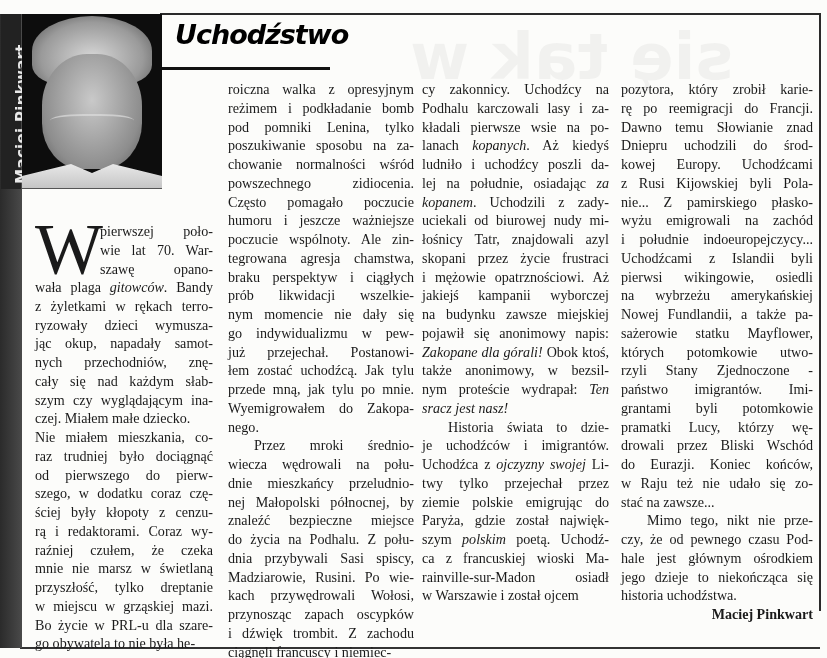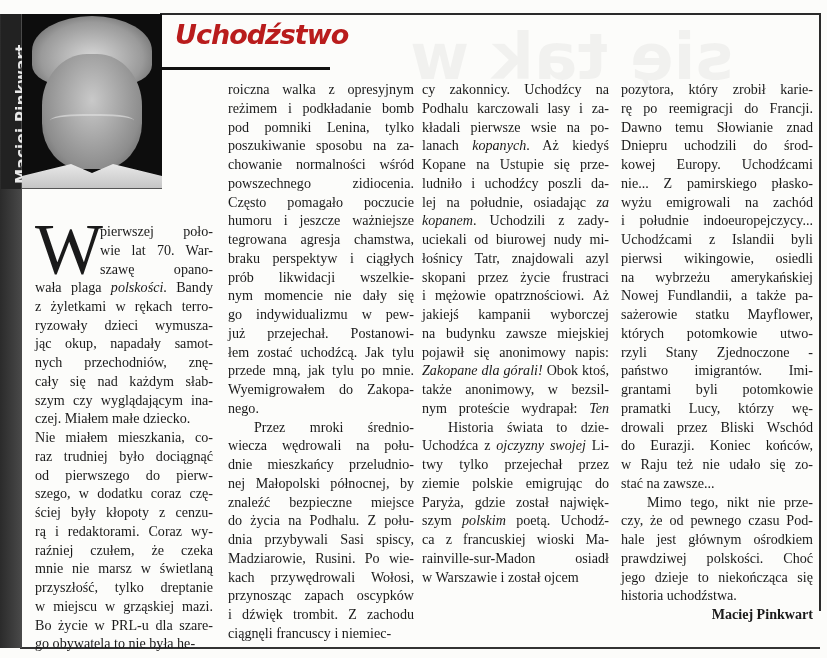--- a/index.html
+++ b/index.html
@@ -19,21 +19,21 @@
   .photo .hair { position:absolute; left:10px; top:2px; width:120px; height:70px; border-radius:50% 50% 30% 30%;
                  background:radial-gradient(ellipse at 50% 60%,#d8d8d8,#9a9a9a 60%,#4a4a4a); }
   .photo .face { position:absolute; left:20px; top:40px; width:100px; height:115px; border-radius:45% 45% 40% 40%;
                  background:radial-gradient(ellipse at 50% 40%,#c9c9c9,#8d8d8d 70%,#5a5a5a); }
   .photo .glasses { position:absolute; left:28px; top:100px; width:84px; height:14px; border-top:2px solid #ddd;
                     border-radius:40% 40% 0 0; opacity:0.7; }
   .photo .collar { position:absolute; left:0; top:150px; width:140px; height:30px;
                    background:linear-gradient(180deg,#e8e8e8,#bdbdbd); clip-path:polygon(0 40%,35% 0,50% 30%,65% 0,100% 40%,100% 100%,0 100%); }
   .photo-bottom-rule { position:absolute; left:22px; top:188px; width:140px; height:1px; background:#555; }
   .title { position:absolute; left:175px; top:19px; font-family:"DejaVu Sans","Liberation Sans",sans-serif;
-           font-weight:bold; font-style:italic; font-size:27px; letter-spacing:-1px; color:#b91c1c; }
+           font-weight:bold; font-style:italic; font-size:27px; letter-spacing:-1px; color:#000000; }
   .title-rule { position:absolute; left:162px; top:67px; width:168px; height:3px; background:#111; }
   .col { position:absolute; font-size:14.1px; line-height:18.75px; text-align:justify; }
   .col .line { display:block; white-space:nowrap; text-align:justify; text-align-last:justify; height:18.75px; }
   .col .line.last { text-align-last:left; }
   .col .line.indent { padding-left:26px; }
   .col .line.right { text-align-last:right; font-weight:bold; }
   .col i { font-style:italic; }
   .c1 { left:35px; top:222px; width:178px; }
   .c2 { left:228px; top:80px; width:186px; }
   .c3 { left:422px; top:80px; width:187px; }
@@ -73,21 +73,21 @@
   <div class="col c1">
     <div class="dropcap-wrap">
       <span class="dropcap">W</span>
       <div class="dropcap-lines">
         <span class="line">pierwszej poło-</span>
         <span class="line">wie lat 70. War-</span>
         <span class="line">szawę opano-</span>
       </div>
     </div>
     <div id="c1-lines">
-        <span class="line">wała plaga <i>polskości</i>. Bandy</span>
+        <span class="line">wała plaga <i>gitowców</i>. Bandy</span>
         <span class="line">z żyletkami w rękach terro-</span>
         <span class="line">ryzowały dzieci wymusza-</span>
         <span class="line">jąc okup, napadały samot-</span>
         <span class="line">nych przechodniów, znę-</span>
         <span class="line">cały się nad każdym słab-</span>
         <span class="line">szym czy wyglądającym ina-</span>
         <span class="line last">czej. Miałem małe dziecko.</span>
         <span class="line">Nie miałem mieszkania, co-</span>
         <span class="line">raz trudniej było dociągnąć</span>
         <span class="line">od pierwszego do pierw-</span>
@@ -106,20 +106,21 @@
   <div class="col c2">
       <div id="c2-lines">
         <span class="line">roiczna walka z opresyjnym</span>
         <span class="line">reżimem i podkładanie bomb</span>
         <span class="line">pod pomniki Lenina, tylko</span>
         <span class="line">poszukiwanie sposobu na za-</span>
         <span class="line">chowanie normalności wśród</span>
         <span class="line">powszechnego zidiocenia.</span>
         <span class="line">Często pomagało poczucie</span>
         <span class="line">humoru i jeszcze ważniejsze</span>
+        <span class="line">poczucie wspólnoty. Ale zin-</span>
         <span class="line">tegrowana agresja chamstwa,</span>
         <span class="line">braku perspektyw i ciągłych</span>
         <span class="line">prób likwidacji wszelkie-</span>
         <span class="line">nym momencie nie dały się</span>
         <span class="line">go indywidualizmu w pew-</span>
         <span class="line">już przejechał. Postanowi-</span>
         <span class="line">łem zostać uchodźcą. Jak tylu</span>
         <span class="line">przede mną, jak tylu po mnie.</span>
         <span class="line">Wyemigrowałem do Zakopa-</span>
         <span class="line last">nego.</span>
@@ -136,71 +137,72 @@
         <span class="line">i dźwięk trombit. Z zachodu</span>
         <span class="line last">ciągnęli francuscy i niemiec-</span>
       </div>
     </div>
   <div class="col c3">
       <div id="c3-lines">
         <span class="line">cy zakonnicy. Uchodźcy na</span>
         <span class="line">Podhalu karczowali lasy i za-</span>
         <span class="line">kładali pierwsze wsie na po-</span>
         <span class="line">lanach <i>kopanych</i>. Aż kiedyś</span>
-        <span class="line">Kopane na Ustupie się prze-</span>
         <span class="line">ludniło i uchodźcy poszli da-</span>
         <span class="line">lej na południe, osiadając <i>za</i></span>
         <span class="line"><i>kopanem</i>. Uchodzili z zady-</span>
         <span class="line">uciekali od biurowej nudy mi-</span>
         <span class="line">łośnicy Tatr, znajdowali azyl</span>
         <span class="line">skopani przez życie frustraci</span>
         <span class="line">i mężowie opatrznościowi. Aż</span>
         <span class="line">jakiejś kampanii wyborczej</span>
         <span class="line">na budynku zawsze miejskiej</span>
         <span class="line">pojawił się anonimowy napis:</span>
         <span class="line"><i>Zakopane dla górali!</i> Obok ktoś,</span>
         <span class="line">także anonimowy, w bezsil-</span>
         <span class="line">nym proteście wydrapał: <i>Ten</i></span>
+        <span class="line last"><i>sracz jest nasz!</i></span>
         <span class="line indent">Historia świata to dzie-</span>
+        <span class="line">je uchodźców i imigrantów.</span>
         <span class="line">Uchodźca z <i>ojczyzny swojej</i> Li-</span>
         <span class="line">twy tylko przejechał przez</span>
         <span class="line">ziemie polskie emigrując do</span>
         <span class="line">Paryża, gdzie został najwięk-</span>
         <span class="line">szym <i>polskim</i> poetą. Uchodź-</span>
         <span class="line">ca z francuskiej wioski Ma-</span>
         <span class="line">rainville-sur-Madon osiadł</span>
         <span class="line last">w Warszawie i został ojcem</span>
       </div>
     </div>
   <div class="col c4">
     <div id="c4-lines">
         <span class="line">pozytora, który zrobił karie-</span>
         <span class="line">rę po reemigracji do Francji.</span>
         <span class="line">Dawno temu Słowianie znad</span>
         <span class="line">Dniepru uchodzili do środ-</span>
         <span class="line">kowej Europy. Uchodźcami</span>
+        <span class="line">z Rusi Kijowskiej byli Pola-</span>
         <span class="line">nie... Z pamirskiego płasko-</span>
         <span class="line">wyżu emigrowali na zachód</span>
         <span class="line">i południe indoeuropejczycy...</span>
         <span class="line">Uchodźcami z Islandii byli</span>
         <span class="line">pierwsi wikingowie, osiedli</span>
         <span class="line">na wybrzeżu amerykańskiej</span>
         <span class="line">Nowej Fundlandii, a także pa-</span>
         <span class="line">sażerowie statku Mayflower,</span>
         <span class="line">których potomkowie utwo-</span>
         <span class="line">rzyli Stany Zjednoczone -</span>
         <span class="line">państwo imigrantów. Imi-</span>
         <span class="line">grantami byli potomkowie</span>
         <span class="line">pramatki Lucy, którzy wę-</span>
         <span class="line">drowali przez Bliski Wschód</span>
         <span class="line">do Eurazji. Koniec końców,</span>
         <span class="line">w Raju też nie udało się zo-</span>
         <span class="line last">stać na zawsze...</span>
         <span class="line indent">Mimo tego, nikt nie prze-</span>
         <span class="line">czy, że od pewnego czasu Pod-</span>
         <span class="line">hale jest głównym ośrodkiem</span>
-        <span class="line">prawdziwej polskości. Choć</span>
         <span class="line">jego dzieje to niekończąca się</span>
         <span class="line last">historia uchodźstwa.</span>
       </div>
     <span class="line right">Maciej Pinkwart</span>
   </div>
 </div>
 
 </body></html>

